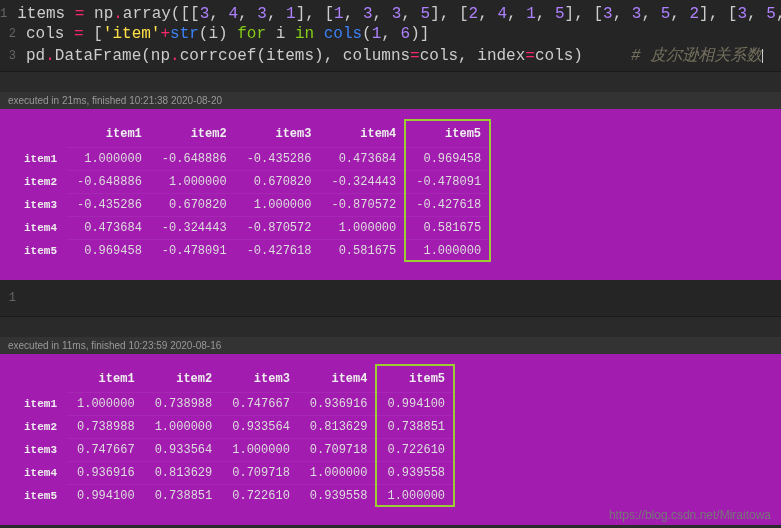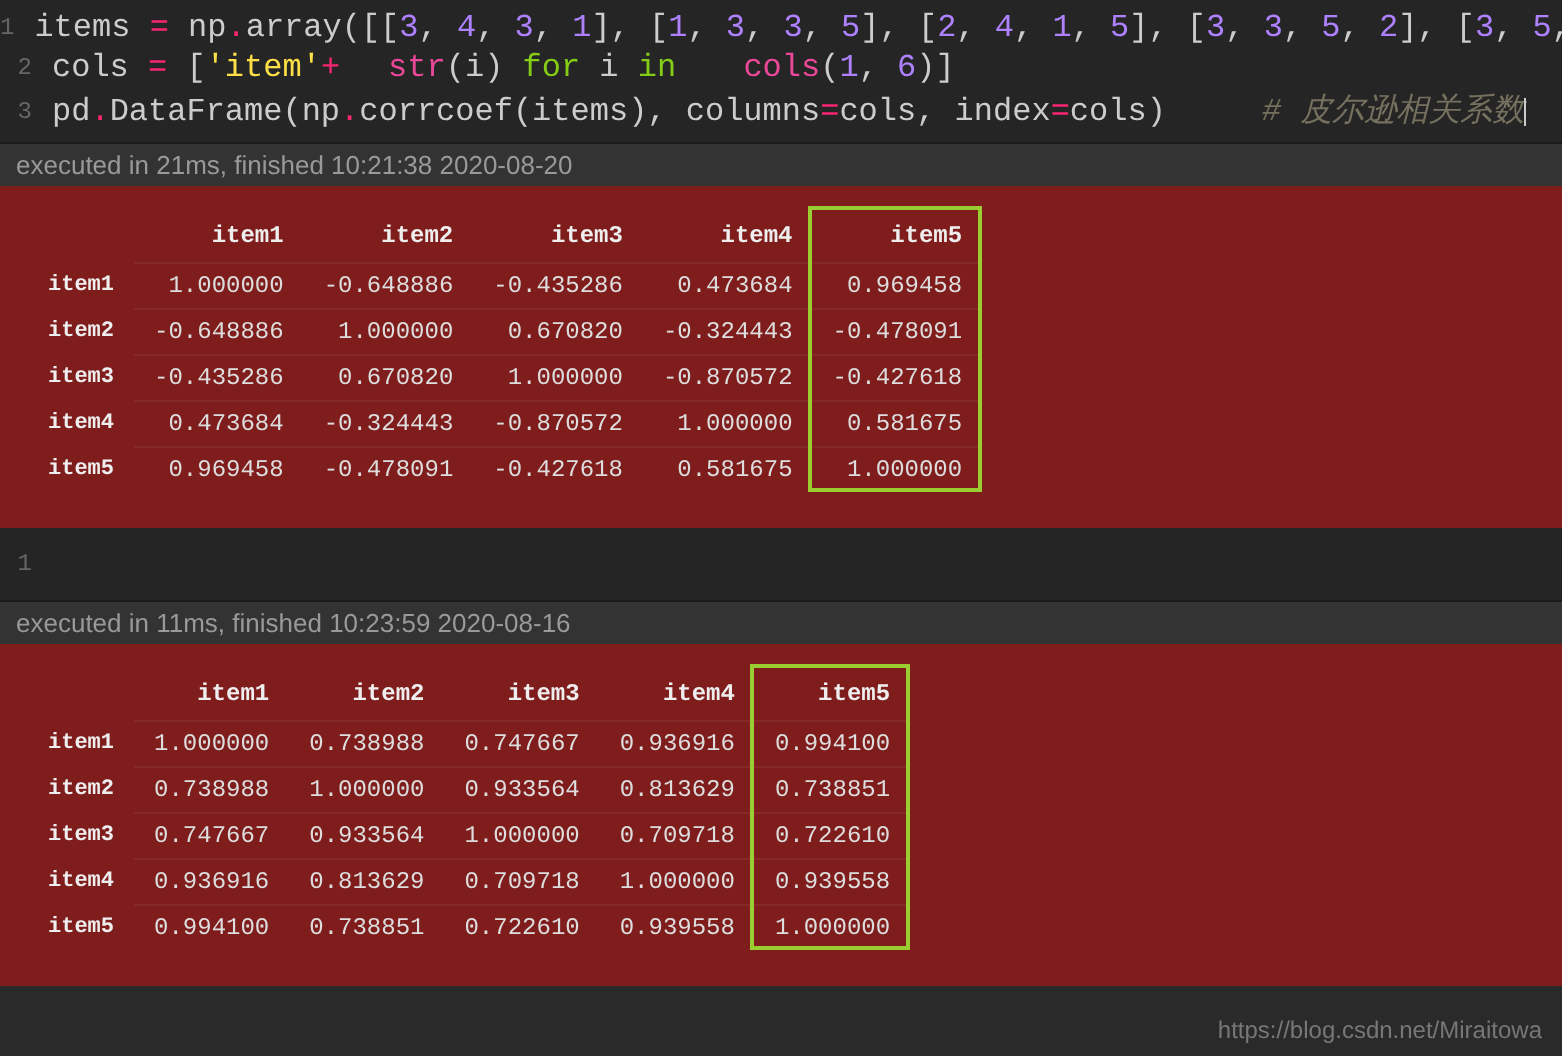--- a/index.html
+++ b/index.html
@@ -34,34 +34,35 @@
     font-size: 12px;
   }
   .code {
     white-space: pre;
     font-size: 16px;
   }
   .s-op  { color: #f92672; }
   .s-num { color: #ae81ff; }
   .s-str { color: #fde047; }
   .s-kw  { color: #84cc16; }
-  .s-call{ color: #ec4899; margin-left: 24px; }
+  .s-call{ color: #3b82f6; }
   .s-comment { color: #75715e; font-style: italic; }
   .cursor { display:inline-block; width:1px; height:14px; background:#ccc; vertical-align:middle; }
 
   .exec-status {
     background: #333;
     color: #999;
-    font-size: 13px;
+    font-size: 10px;
     padding: 3px 8px;
     font-family: Arial, sans-serif;
+    margin-top: 20px;
   }
 
   .output {
-    background: #7f1d1d;
+    background: #a21caf;
     padding: 12px 14px 18px 14px;
     position: relative;
   }
 
   table.corr {
     border-collapse: collapse;
     font-size: 12px;
     color: #ddd;
   }
   table.corr th, table.corr td {

